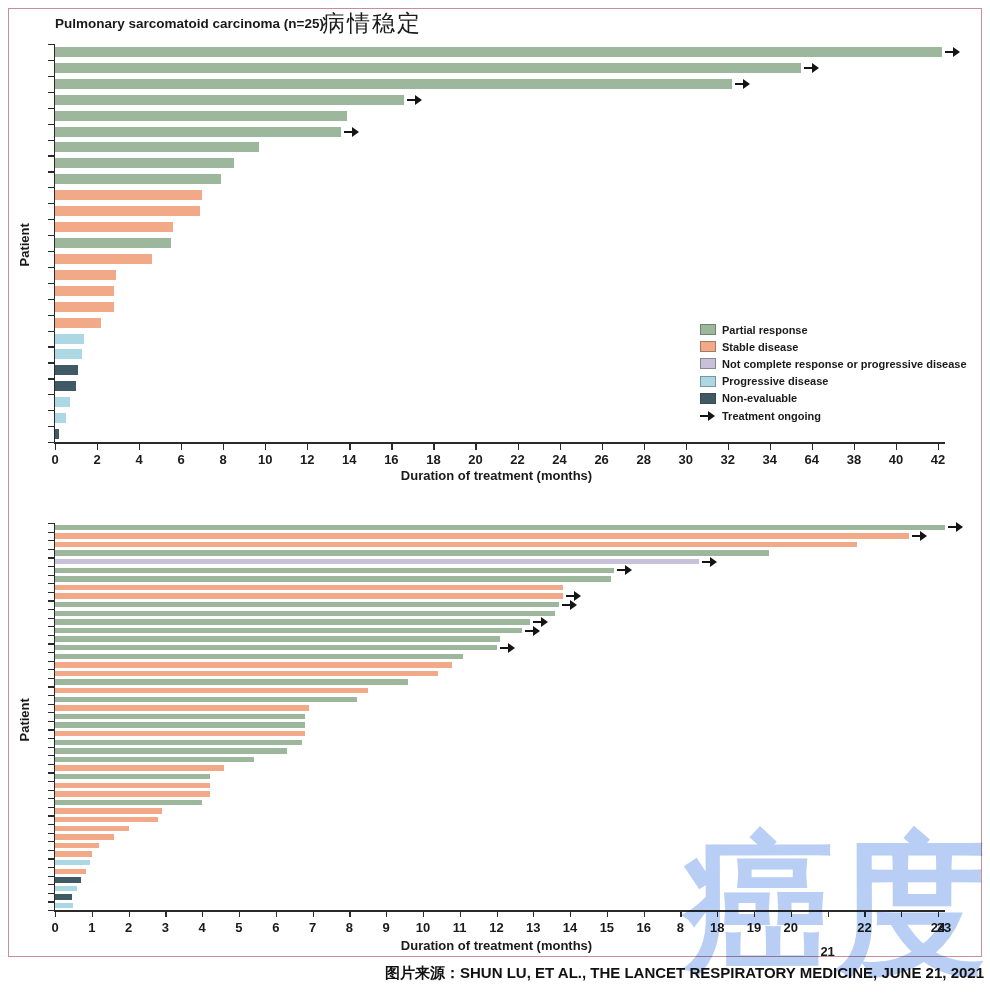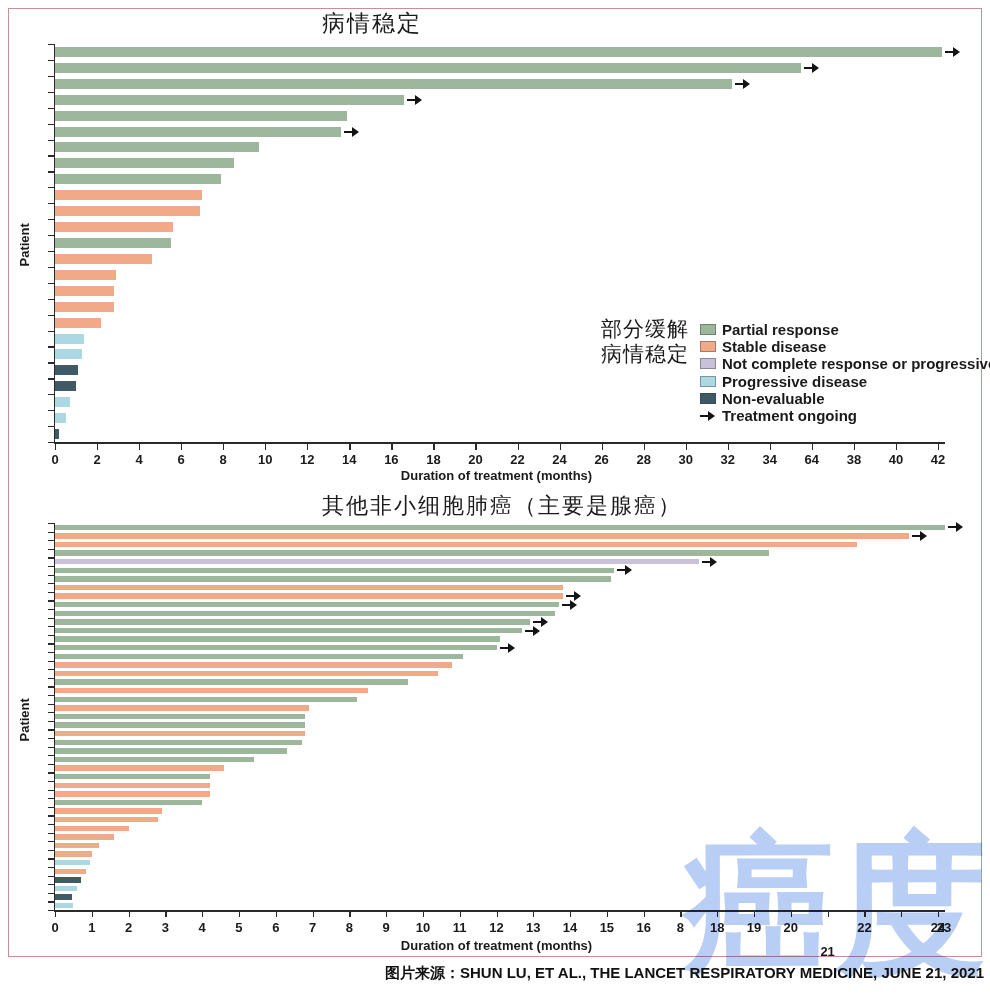--- a/index.html
+++ b/index.html
@@ -13,31 +13,32 @@
   .axis-line{position:absolute;background:#2a2a2a;}
   .tick{position:absolute;background:#2a2a2a;}
   .tick-label{position:absolute;font-size:13px;font-weight:600;color:#1a1a1a;text-align:center;white-space:nowrap;}
   .bar{position:absolute;}
   .arrow-stem{position:absolute;height:2px;background:#141414;}
   .arrow-stem::after{content:'';position:absolute;right:-7px;top:-4px;border-left:7px solid #141414;border-top:5px solid transparent;border-bottom:5px solid transparent;}
   #legend{position:absolute;left:700px;top:321px;}
   .legend-item{position:relative;height:17.2px;display:flex;align-items:center;}
   .legend-swatch{width:16px;height:11px;border:1px solid rgba(50,50,50,.4);box-sizing:border-box;margin-right:6px;flex:none;}
   .legend-arrow{width:16px;height:11px;position:relative;margin-right:6px;flex:none;}
-  .legend-label{font-size:15px;font-weight:600;color:#1a1a1a;white-space:nowrap;}
+  .legend-label{font-size:11px;font-weight:600;color:#1a1a1a;white-space:nowrap;}
   #legend-zh{position:absolute;left:601px;top:316px;font-size:21px;line-height:25px;color:#1a1a1a;letter-spacing:1px;}
   #caption{position:absolute;top:964px;right:6px;font-size:15px;font-weight:bold;color:#111;white-space:nowrap;}
   #watermark{position:absolute;left:683px;top:826px;font-size:152px;line-height:1.05;font-weight:bold;color:#a7c2f1;opacity:.8;mix-blend-mode:multiply;white-space:nowrap;pointer-events:none;}
 </style>
 </head>
 <body>
 
 <div id="stage">
   <div id="figure-border"></div>
 
+  <div class="chart-title-en" style="left:55px;top:16px;">Pulmonary sarcomatoid carcinoma (n=25)</div>
   <div class="chart-title-zh" style="left:322px;top:8px;">病情稳定</div>
   <div class="y-axis-label" style="left:0px;top:235px;width:48px;">Patient</div>
   <div class="x-axis-label" style="left:55px;top:468px;width:883px;">Duration of treatment (months)</div>
   <div id="chart-0">
       <div class="axis-line" style="left: 53.5px; top: 44px; width: 1.5px; height: 398px; position: absolute;"></div>
       <div class="axis-line" style="left: 53.5px; top: 442px; width: 891px; height: 1.5px; position: absolute;"></div>
       <div class="tick" style="left: 48px; top: 44px; width: 6px; height: 1.2px;"></div>
       <div class="tick" style="left: 48px; top: 59.92px; width: 6px; height: 1.2px;"></div>
       <div class="tick" style="left: 48px; top: 75.84px; width: 6px; height: 1.2px;"></div>
       <div class="tick" style="left: 48px; top: 91.76px; width: 6px; height: 1.2px;"></div>
@@ -132,24 +133,20 @@
       <div class="bar" title="Stable disease — 2.2 months" style="left: 55px; top: 317.6px; width: 46.2524px; height: 10px; background: rgb(241, 169, 136);"></div>
       <div class="bar" title="Progressive disease — 1.4 months" style="left: 55px; top: 333.52px; width: 29.4333px; height: 10px; background: rgb(171, 216, 226);"></div>
       <div class="bar" title="Progressive disease — 1.3 months" style="left: 55px; top: 349.44px; width: 27.331px; height: 10px; background: rgb(171, 216, 226);"></div>
       <div class="bar" title="Non-evaluable — 1.1 months" style="left: 55px; top: 365.36px; width: 23.1262px; height: 10px; background: rgb(63, 90, 100);"></div>
       <div class="bar" title="Non-evaluable — 1 months" style="left: 55px; top: 381.28px; width: 21.0238px; height: 10px; background: rgb(63, 90, 100);"></div>
       <div class="bar" title="Progressive disease — 0.7 months" style="left: 55px; top: 397.2px; width: 14.7167px; height: 10px; background: rgb(171, 216, 226);"></div>
       <div class="bar" title="Progressive disease — 0.5 months" style="left: 55px; top: 413.12px; width: 10.5119px; height: 10px; background: rgb(171, 216, 226);"></div>
       <div class="bar" title="Non-evaluable — 0.2 months" style="left: 55px; top: 429.04px; width: 4.20476px; height: 10px; background: rgb(63, 90, 100);"></div>
     </div>
 
-  <div id="legend-zh">
-    <div>部分缓解</div>
-    <div>病情稳定</div>
-  </div>
   <div id="legend">
       <div class="legend-item">
         <div class="legend-swatch" style="background: rgb(156, 183, 155);"></div>
         <div class="legend-label">Partial response</div>
       </div>
       <div class="legend-item">
         <div class="legend-swatch" style="background: rgb(241, 169, 136);"></div>
         <div class="legend-label">Stable disease</div>
       </div>
       <div class="legend-item">
@@ -165,21 +162,20 @@
         <div class="legend-label">Non-evaluable</div>
       </div>
       <div class="legend-item">
         <div class="legend-arrow">
           <div class="arrow-stem" style="left: 0px; top: 5px; width: 8px;"></div>
         </div>
         <div class="legend-label">Treatment ongoing</div>
       </div>
     </div>
 
-  <div class="chart-title-zh" style="left:322px;top:491px;font-size:22px;">其他非小细胞肺癌（主要是腺癌）</div>
   <div class="y-axis-label" style="left:0px;top:710px;width:48px;">Patient</div>
   <div class="x-axis-label" style="left:55px;top:938px;width:883px;">Duration of treatment (months)</div>
   <div id="chart-1">
       <div class="axis-line" style="left: 53.5px; top: 523px; width: 1.5px; height: 387px; position: absolute;"></div>
       <div class="axis-line" style="left: 53.5px; top: 910px; width: 891px; height: 1.5px; position: absolute;"></div>
       <div class="tick" style="left: 48px; top: 523px; width: 6px; height: 1.2px;"></div>
       <div class="tick" style="left: 48px; top: 531.6px; width: 6px; height: 1.2px;"></div>
       <div class="tick" style="left: 48px; top: 540.2px; width: 6px; height: 1.2px;"></div>
       <div class="tick" style="left: 48px; top: 548.8px; width: 6px; height: 1.2px;"></div>
       <div class="tick" style="left: 48px; top: 557.4px; width: 6px; height: 1.2px;"></div>

